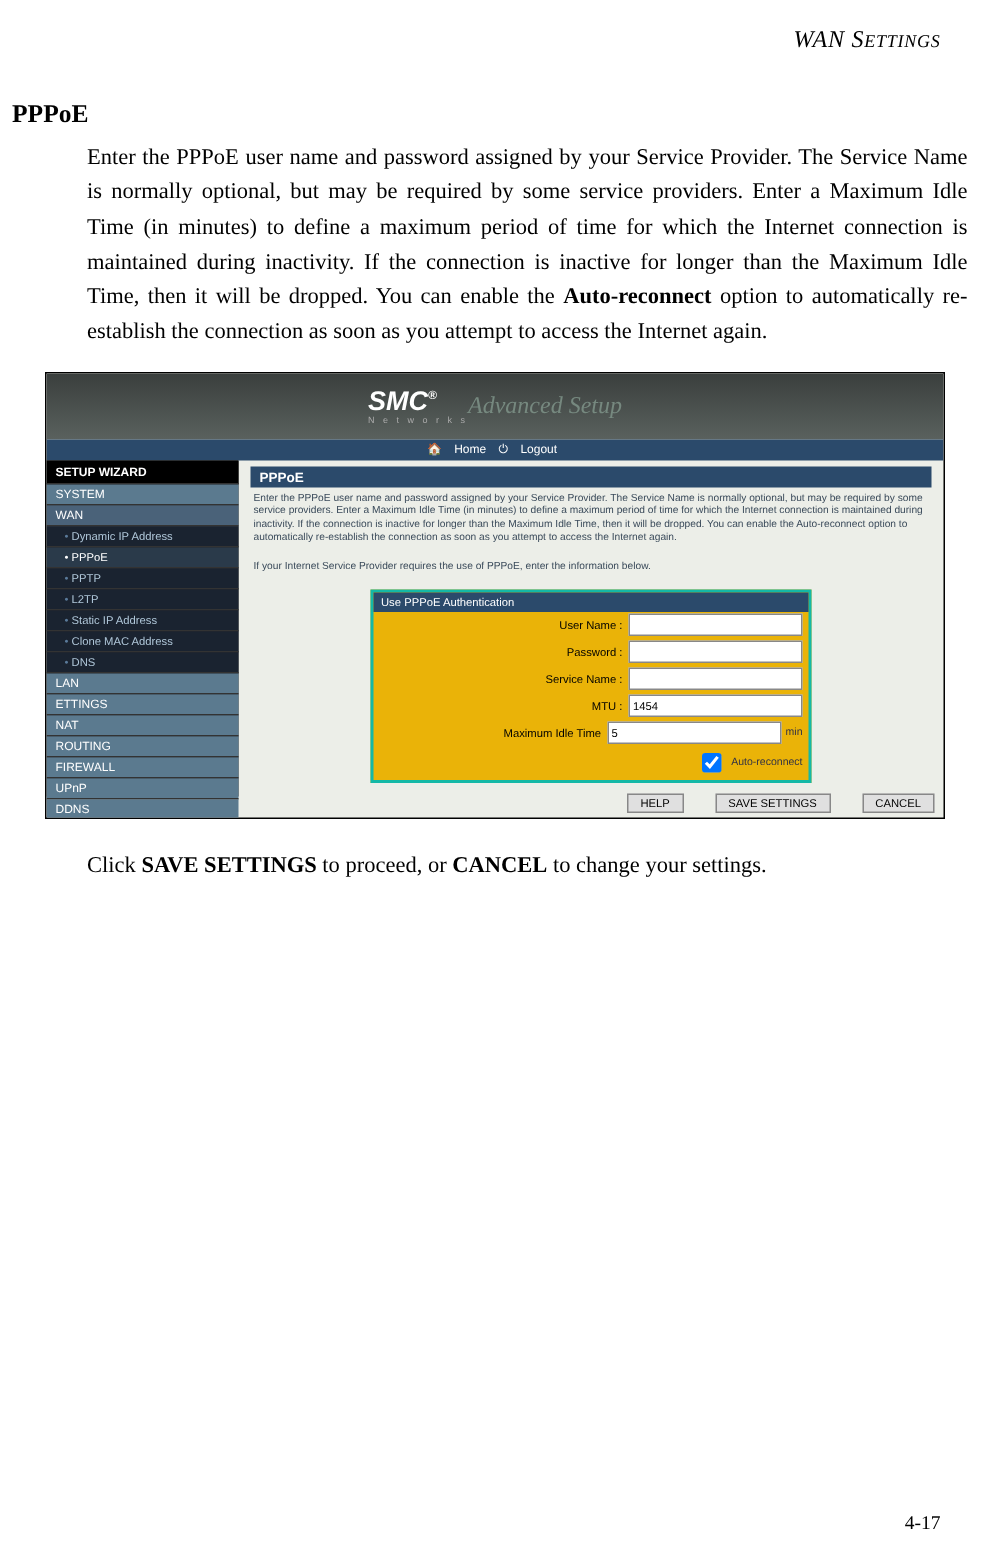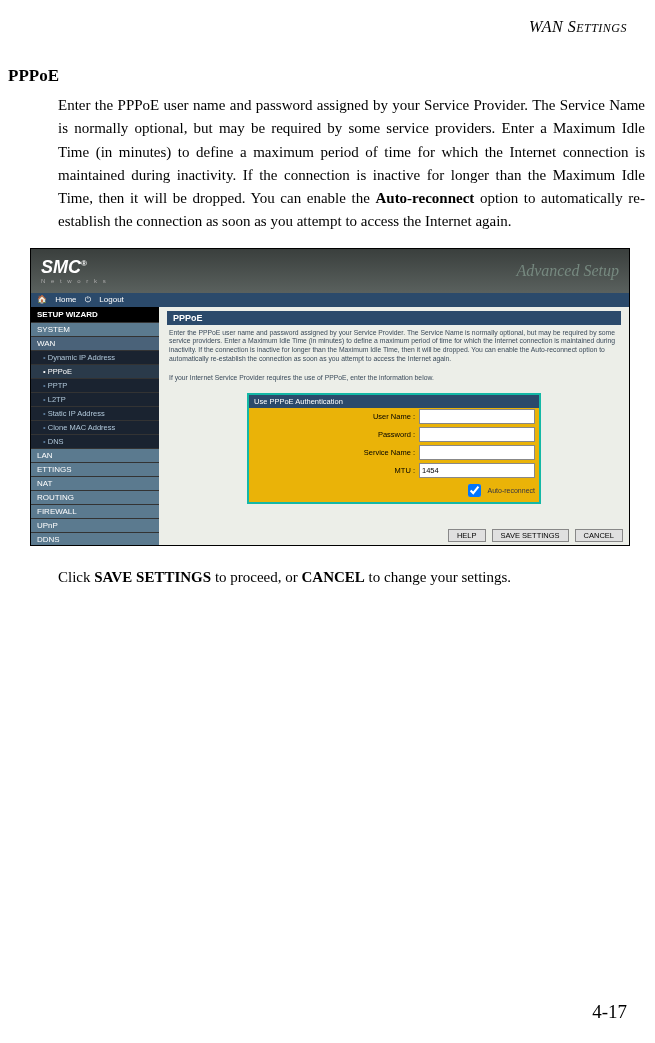--- a/index.html
+++ b/index.html
@@ -39,29 +39,29 @@
     background: #eceee8;
     position: relative;
     font-family: Arial, sans-serif;
     overflow: hidden;
   }
   .topbar {
     height: 44px;
     background: linear-gradient(#3a3f3d,#5a615e);
     display: flex;
     align-items: center;
-    justify-content: space-between;
+    justify-content: center;
     padding: 0 10px;
   }
   .logo { color: #fff; font-weight: bold; font-size: 18px; font-style: italic;}
   .logo sup { font-size:8px; }
   .logo .net { display:block; font-size:6px; font-style:normal; font-weight:normal; letter-spacing:2px; color:#aaa;}
   .adv { color: #7b8f85; font-size: 16px; font-style: italic; font-family: Georgia; opacity:0.9;}
   .banner2 {
-    height: 14px; background: #2b4a6b; text-align:left; color:#fff; font-size:8px; padding-right:10px; line-height:14px;
+    height: 14px; background: #2b4a6b; text-align:center; color:#fff; font-size:8px; padding-right:10px; line-height:14px;
   }
   .banner2 span { margin-left:6px;}
   .main { display:flex; height: calc(100% - 58px - 14px);}
   .sidebar { width: 128px; background:#1f1f1f; font-size:8px; color:#fff;}
   .sidebar div { padding:2px 6px; border-bottom:1px solid #333;}
   .sidebar .setup { background:#000; font-weight:bold; font-size:8px; padding:3px 6px;}
   .sidebar .top { background:#5b7a8f; color:#fff;}
   .sidebar .top-active { background:#4a6279; color:#fff;}
   .sidebar .sub { background:#1a2330; color:#b0c7d9; padding-left:12px; font-size:7.5px;}
   .sidebar .sub::before { content:"• "; color:#5a7a9a;}
@@ -72,23 +72,23 @@
   .content .panel-desc { font-size:6.8px; color:#3a4a5a; line-height:1.3; padding:4px 2px 6px 2px;}
   .form-box { margin:4px auto 0 auto; width: 290px; border:2px solid #14b8a6; background:#eab308;}
   .form-box .fh { background:#2b4a6b; color:#fff; font-size:7.5px; padding:2px 5px;}
   .form-row { display:flex; align-items:center; padding:1.5px 4px; font-size:7.5px;}
   .form-row label { flex:1; text-align:right; padding-right:4px; color:#000;}
   .form-row input[type=text], .form-row input[type=password] { width:110px; font-size:7.5px; height:11px; border:1px solid #888;}
   .form-row .short { width:50px;}
   .form-row .tiny { width:30px;}
   .form-row .unit { font-size:7px; padding-left:3px;}
   .chk { font-size:7px; padding-left:4px;}
-  .btnbar { position:absolute; bottom:3px; right:6px; display:flex; gap:6px;}
+  .btnbar { position:absolute; bottom:3px; right:6px; display:flex; gap:21px;}
   .btnbar button { font-size:7.5px; background:#e0e0e0; border:1px solid #888; padding:1px 8px;}
-  .page-num { position:absolute; bottom:20px; right:28px; font-size:19px;}
+  .page-num { position:absolute; bottom:20px; right:28px; font-size:13px;}
 </style>
 </head>
 <body>
 
 <div class="page-header">
   <span style="font-style:italic;">WAN S</span><span style="font-style:italic;font-size:12px;">ETTINGS</span>
 </div>
 
 <div class="section-title">PPPoE</div>
 
@@ -144,20 +144,25 @@
           </div>
         <div class="form-row">
             <label>Service Name :</label>
             <input type="text" value="" style="">
           </div>
         <div class="form-row">
             <label>MTU :</label>
             <input type="text" class="short" value="1454" style="">
           </div>
         <div class="form-row">
+            <label>Maximum Idle Time</label>
+            <input type="text" class="tiny" value="5" style="">
+            <span class="unit">min</span>
+          </div>
+        <div class="form-row">
             <label></label>
             <input type="checkbox" checked="" style="">
             <span class="chk">Auto-reconnect</span>
           </div>
       </div>
     </div>
   </div>
   <div class="btnbar">
     <button>HELP</button>
     <button>SAVE SETTINGS</button>

